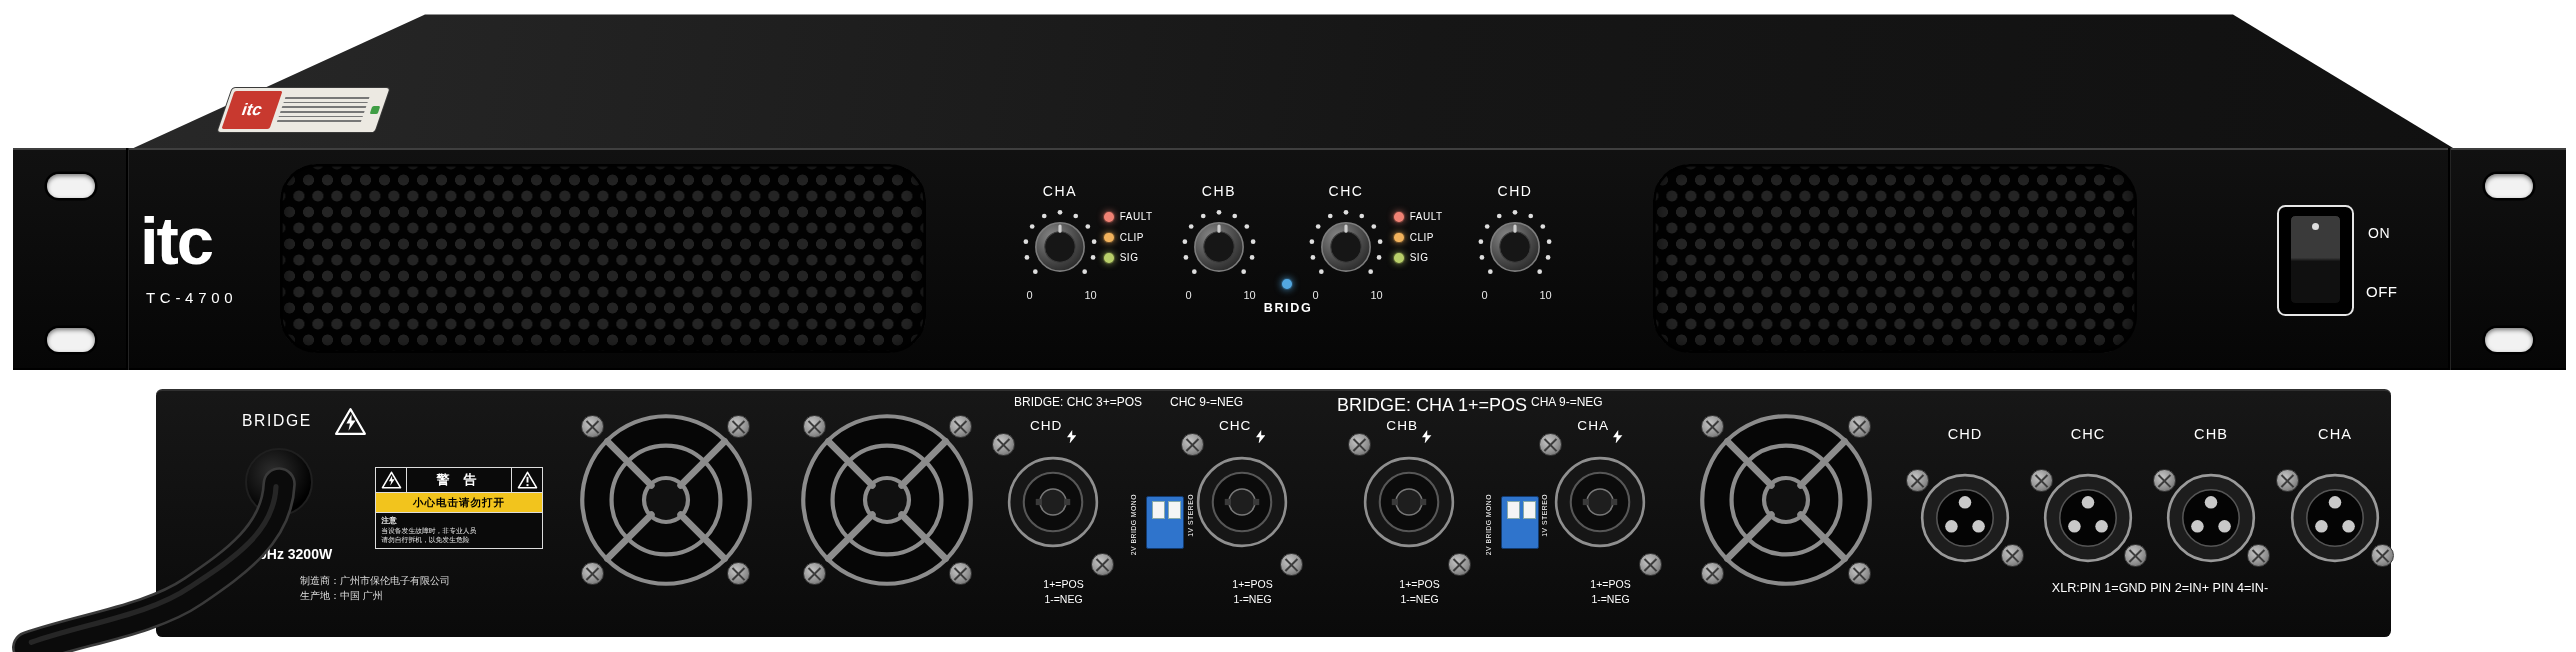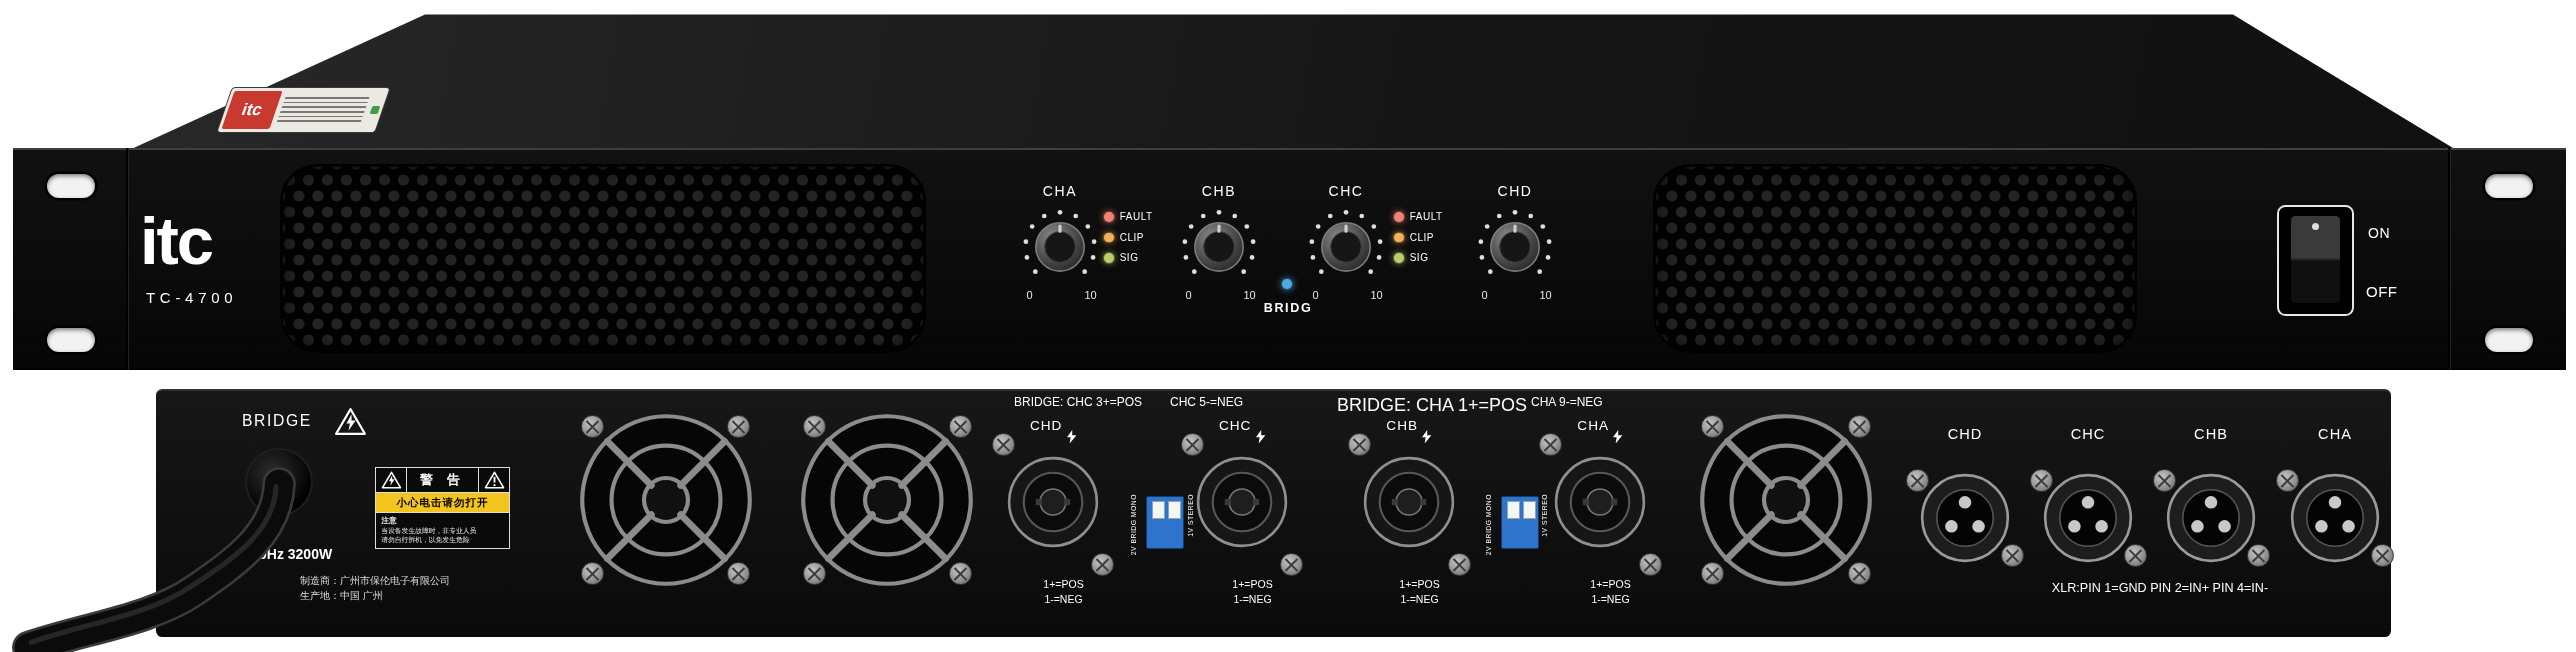--- a/index.html
+++ b/index.html
@@ -61,21 +61,21 @@
   .rear{position:absolute;left:156px;top:389px;width:2235px;height:248px;
         background:linear-gradient(#171717,#0a0a0a);border-radius:6.3px;border-top:2.1px solid #303030;
         box-sizing:border-box}
   .grommet{position:absolute;left:89px;top:57px;width:68px;height:68px;border-radius:50%;
            background:radial-gradient(circle at 40% 35%,#2e2e2e,#000 72%);border:2.6px solid #1f1f1f;box-sizing:border-box}
   .screw{position:absolute;width:23px;height:23px;border-radius:50%;
          background:radial-gradient(circle at 38% 35%,#c6c6c6,#8e8e8e 60%,#565656);border:1px solid #3a3a3a;box-sizing:border-box}
   .screw::before,.screw::after{content:"";position:absolute;left:10%;right:10%;top:46%;height:2.1px;background:#3c3c3c;transform:rotate(45deg)}
   .screw::after{transform:rotate(-45deg)}
 
-  .warn-box{position:absolute;left:219px;top:76px;width:135px;border:1.6px solid #ddd;background:#0a0a0a;box-sizing:border-box}
+  .warn-box{position:absolute;left:219px;top:76px;width:168px;border:1.6px solid #ddd;background:#0a0a0a;box-sizing:border-box}
   .warn-row{display:flex;height:24px;border-bottom:1px solid #ddd}
   .warn-ic{width:30px;display:flex;align-items:center;justify-content:center}
   .warn-ic.l{border-right:1px solid #ddd}.warn-ic.r{border-left:1px solid #ddd}
   .warn-title{flex:1;display:flex;align-items:center;justify-content:center;font-size:13px;font-weight:bold;letter-spacing:5.2px}
   .warn-sub{height:19px;background:#f2c41d;color:#000;font-weight:bold;font-size:10.5px;letter-spacing:1px;
             display:flex;align-items:center;justify-content:center;border-bottom:1px solid #ddd}
   .warn-note{padding:2.6px 5.2px 4.2px;font-size:6.8px;line-height:9px;color:#e8e8e8}
   .warn-note b{display:block;font-size:7.8px;margin-bottom:1px}
 
   .spk{position:absolute;top:27px;width:94px;text-align:center}
@@ -331,21 +331,21 @@
     <div class="screw" style="left:647px;top:24px"></div>
     <div class="screw" style="left:793px;top:24px"></div>
     <div class="screw" style="left:647px;top:171px"></div>
     <div class="screw" style="left:793px;top:171px"></div>
     <div class="screw" style="left:1545px;top:24px"></div>
     <div class="screw" style="left:1692px;top:24px"></div>
     <div class="screw" style="left:1545px;top:171px"></div>
     <div class="screw" style="left:1692px;top:171px"></div>
 
     <div class="t" style="left:858px;top:4.2px;font-size:12px">BRIDGE: CHC 3+=POS</div>
-    <div class="t" style="left:1014px;top:4.2px;font-size:12px">CHC 5-=NEG</div>
+    <div class="t" style="left:1014px;top:4.2px;font-size:12px">CHC 9-=NEG</div>
     <div class="t" style="left:1181px;top:4.2px;font-size:18px">BRIDGE: CHA 1+=POS</div>
     <div class="t" style="left:1375px;top:4.2px;font-size:12px">CHA 9-=NEG</div>
 
     <div class="spk" style="left:850px">
       <div class="spk-label">
           <span>CHD</span>
         <svg width="9.4" height="13.6" viewBox="0 0 18 26">
             <polygon points="10,0 0,14 7,14 5,26 18,10 10,10" fill="#fff"></polygon>
           </svg>
         </div>

